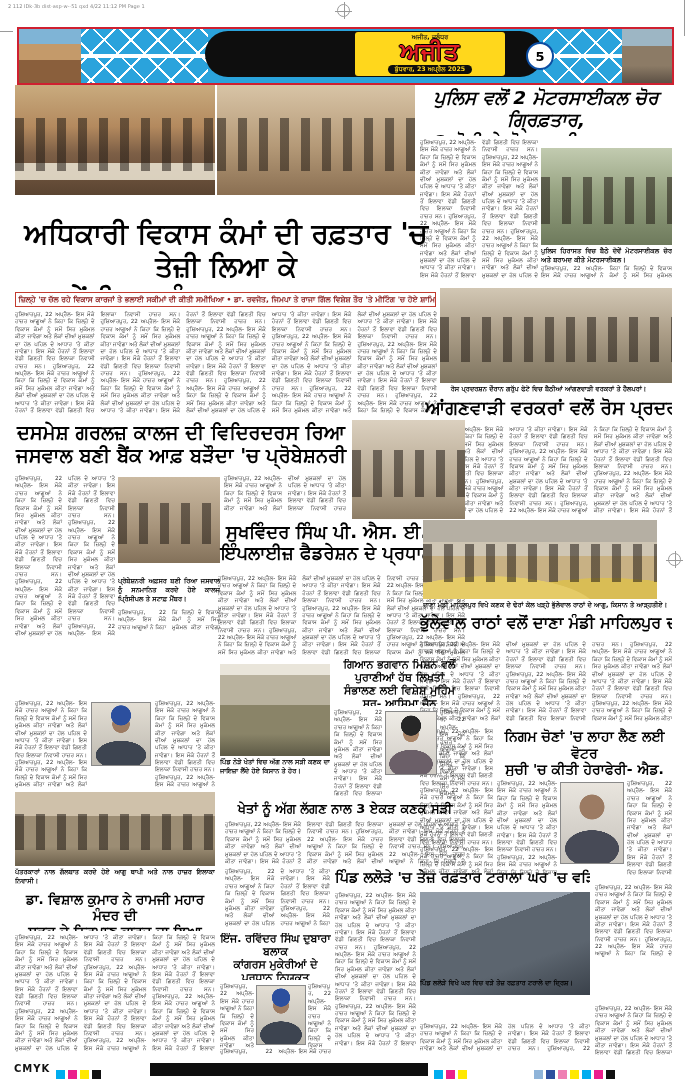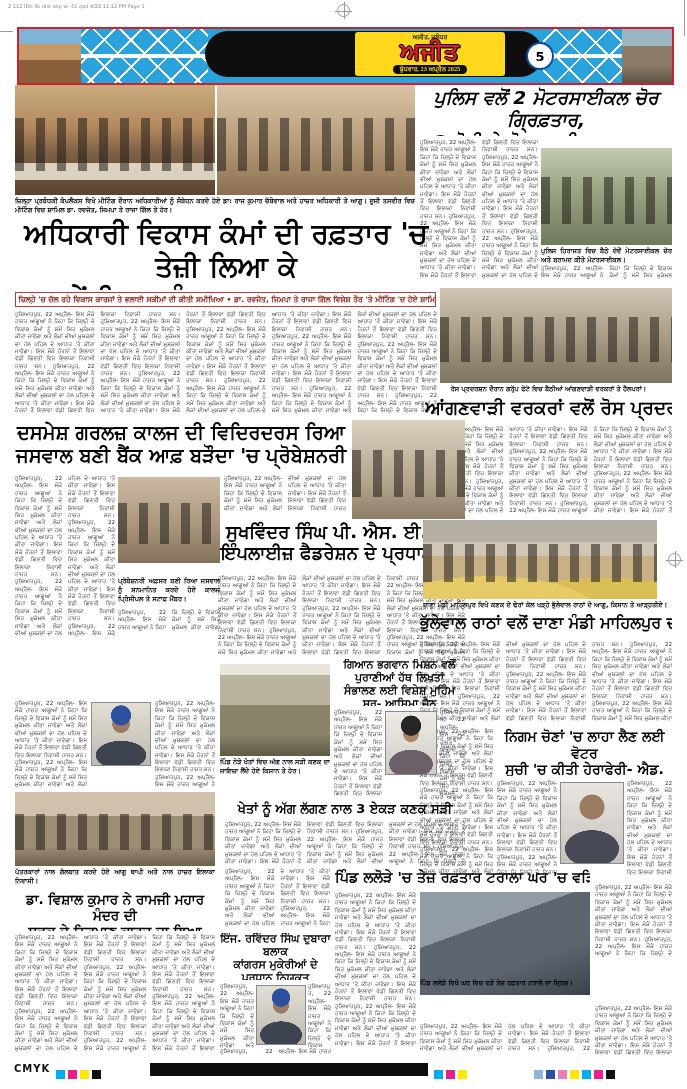--- a/index.html
+++ b/index.html
@@ -59,21 +59,21 @@
       repeating-linear-gradient(-45deg,rgba(0,0,0,0) 0 8px,#fff 8px 10px,rgba(0,0,0,0) 10px 19px),
       #2aa3dc;}
   .mh-photo{position:absolute;top:0;bottom:0;}
   #mh-photo-l{left:0;width:62px;background:linear-gradient(180deg,#7fb4d6 0 28%,#c49a6a 28% 58%,#8a5f3c 58% 100%);}
   #mh-photo-r{right:0;width:50px;background:linear-gradient(180deg,#9db6c4 0 32%,#8c7b66 32% 68%,#5d5145 100%);}
   #mh-black{position:absolute;left:186px;top:2px;width:338px;height:46px;background:#0e0e0e;border-radius:23px;}
   #mh-red{position:absolute;left:189px;top:1px;width:168px;height:48px;background:#e02b2b;border-radius:25px;
      display:flex;flex-direction:column;align-items:center;justify-content:center;z-index:3;}
   #mh-red .l{color:#fff;font-weight:700;font-size:14.5px;line-height:1.12;white-space:nowrap;}
   #mh-yellow{position:absolute;left:336px;top:3px;width:150px;height:44px;background:#ffd71c;z-index:2;
-     display:flex;flex-direction:column;align-items:center;justify-content:center;border-radius:3px;font-family:Liberation Serif, serif;}
+     display:flex;flex-direction:column;align-items:center;justify-content:center;border-radius:3px;}
   #mh-sub{font-size:6.3px;font-weight:700;color:#111;line-height:1;}
   #mh-logo{font-size:23px;font-weight:900;color:#e31e24;line-height:1.02;letter-spacing:1px;
      text-shadow:-1px 0 #000,1px 0 #000,0 -1px #000,0 1px #000,1px 1px #000;}
   #mh-date{background:#0e0e0e;color:#ffd71c;font-size:6.3px;font-weight:700;border-radius:6px;
      padding:1.5px 7px;line-height:1;margin-top:1px;white-space:nowrap;}
   #mh-circle{position:absolute;left:507px;top:13px;width:24px;height:24px;border-radius:50%;
      background:#fff;border:2.5px solid #0c4da2;z-index:4;display:flex;align-items:center;justify-content:center;
      font-size:13px;font-weight:700;color:#000;}
   
   .printer{font-size:5px;color:#8a8a8a;white-space:nowrap;}
@@ -109,21 +109,20 @@
     <div id="mh-yellow">
       <span id="mh-sub">ਅਜੀਤ, ਜਲੰਧਰ</span>
       <span id="mh-logo">ਅਜੀਤ</span>
       <span id="mh-date">ਬੁੱਧਵਾਰ, 23 ਅਪ੍ਰੈਲ 2025</span>
     </div>
     <div id="mh-circle">5</div>
   </div>
 
   <div class="ph people ph-meeting1" style="left:15px;top:85px;width:200px;height:110px;"></div>
   <div class="ph people ph-meeting2" style="left:217px;top:85px;width:198px;height:110px;"></div>
-  <div class="abs cap" style="left:15px;top:197px;width:400px;height:20px;">ਜ਼ਿਲ੍ਹਾ ਪ੍ਰਬੰਧਕੀ ਕੰਪਲੈਕਸ ਵਿਖੇ ਮੀਟਿੰਗ ਦੌਰਾਨ ਅਧਿਕਾਰੀਆਂ ਨੂੰ ਸੰਬੋਧਨ ਕਰਦੇ ਹੋਏ ਡਾ: ਰਾਜ ਕੁਮਾਰ ਚੱਬੇਵਾਲ ਅਤੇ ਹਾਜ਼ਰ ਅਧਿਕਾਰੀ ਤੇ ਆਗੂ। ਦੂਜੀ ਤਸਵੀਰ ਵਿਚ ਮੀਟਿੰਗ ਵਿਚ ਸ਼ਾਮਿਲ ਡਾ. ਰਵਜੋਤ, ਜਿਮਪਾ ਤੇ ਰਾਜਾ ਗਿੱਲ ਤੇ ਹੋਰ।</div>
 
   <div class="abs h" style="left:420px;top:87px;width:252px;height:49px;font-size:18.5px;font-style:italic;">
     <span>ਪੁਲਿਸ ਵਲੋਂ 2 ਮੋਟਰਸਾਈਕਲ ਚੋਰ ਗ੍ਰਿਫ਼ਤਾਰ,</span>
     <span>6 ਚੋਰੀ ਦੇ ਮੋਟਰਸਾਈਕਲ ਬਰਾਮਦ</span>
   </div>
   <div class="abs fill c2" style="left:420px;top:139px;width:118px;height:144px;">ਹੁਸ਼ਿਆਰਪੁਰ, 22 ਅਪ੍ਰੈਲ- ਇਸ ਮੌਕੇ ਹਾਜ਼ਰ ਆਗੂਆਂ ਨੇ ਕਿਹਾ ਕਿ ਜ਼ਿਲ੍ਹੇ ਦੇ ਵਿਕਾਸ ਕੰਮਾਂ ਨੂੰ ਸਮੇਂ ਸਿਰ ਮੁਕੰਮਲ ਕੀਤਾ ਜਾਵੇਗਾ ਅਤੇ ਲੋਕਾਂ ਦੀਆਂ ਮੁਸ਼ਕਲਾਂ ਦਾ ਹੱਲ ਪਹਿਲ ਦੇ ਆਧਾਰ 'ਤੇ ਕੀਤਾ ਜਾਵੇਗਾ। ਇਸ ਮੌਕੇ ਹੋਰਨਾਂ ਤੋਂ ਇਲਾਵਾ ਵੱਡੀ ਗਿਣਤੀ ਵਿਚ ਇਲਾਕਾ ਨਿਵਾਸੀ ਹਾਜ਼ਰ ਸਨ। ਹੁਸ਼ਿਆਰਪੁਰ, 22 ਅਪ੍ਰੈਲ- ਇਸ ਮੌਕੇ ਹਾਜ਼ਰ ਆਗੂਆਂ ਨੇ ਕਿਹਾ ਕਿ ਜ਼ਿਲ੍ਹੇ ਦੇ ਵਿਕਾਸ ਕੰਮਾਂ ਨੂੰ ਸਮੇਂ ਸਿਰ ਮੁਕੰਮਲ ਕੀਤਾ ਜਾਵੇਗਾ ਅਤੇ ਲੋਕਾਂ ਦੀਆਂ ਮੁਸ਼ਕਲਾਂ ਦਾ ਹੱਲ ਪਹਿਲ ਦੇ ਆਧਾਰ 'ਤੇ ਕੀਤਾ ਜਾਵੇਗਾ। ਇਸ ਮੌਕੇ ਹੋਰਨਾਂ ਤੋਂ ਇਲਾਵਾ ਵੱਡੀ ਗਿਣਤੀ ਵਿਚ ਇਲਾਕਾ ਨਿਵਾਸੀ ਹਾਜ਼ਰ ਸਨ। ਹੁਸ਼ਿਆਰਪੁਰ, 22 ਅਪ੍ਰੈਲ- ਇਸ ਮੌਕੇ ਹਾਜ਼ਰ ਆਗੂਆਂ ਨੇ ਕਿਹਾ ਕਿ ਜ਼ਿਲ੍ਹੇ ਦੇ ਵਿਕਾਸ ਕੰਮਾਂ ਨੂੰ ਸਮੇਂ ਸਿਰ ਮੁਕੰਮਲ ਕੀਤਾ ਜਾਵੇਗਾ ਅਤੇ ਲੋਕਾਂ ਦੀਆਂ ਮੁਸ਼ਕਲਾਂ ਦਾ ਹੱਲ ਪਹਿਲ ਦੇ ਆਧਾਰ 'ਤੇ ਕੀਤਾ ਜਾਵੇਗਾ। ਇਸ ਮੌਕੇ ਹੋਰਨਾਂ ਤੋਂ ਇਲਾਵਾ ਵੱਡੀ ਗਿਣਤੀ ਵਿਚ ਇਲਾਕਾ ਨਿਵਾਸੀ ਹਾਜ਼ਰ ਸਨ। ਹੁਸ਼ਿਆਰਪੁਰ, 22 ਅਪ੍ਰੈਲ- ਇਸ ਮੌਕੇ ਹਾਜ਼ਰ ਆਗੂਆਂ ਨੇ ਕਿਹਾ ਕਿ ਜ਼ਿਲ੍ਹੇ ਦੇ ਵਿਕਾਸ ਕੰਮਾਂ ਨੂੰ ਸਮੇਂ ਸਿਰ ਮੁਕੰਮਲ ਕੀਤਾ ਜਾਵੇਗਾ ਅਤੇ ਲੋਕਾਂ ਦੀਆਂ ਮੁਸ਼ਕਲਾਂ ਦਾ ਹੱਲ ਪਹਿਲ ਦੇ ਆਧਾਰ 'ਤੇ ਕੀਤਾ ਜਾਵੇਗਾ। ਇਸ ਮੌਕੇ ਹੋਰਨਾਂ ਤੋਂ ਇਲਾਵਾ ਵੱਡੀ ਗਿਣਤੀ ਵਿਚ ਇਲਾਕਾ ਨਿਵਾਸੀ ਹਾਜ਼ਰ ਸਨ। ਹੁਸ਼ਿਆਰਪੁਰ, 22 ਅਪ੍ਰੈਲ- ਇਸ ਮੌਕੇ ਹਾਜ਼ਰ ਆਗੂਆਂ ਨੇ ਕਿਹਾ ਕਿ ਜ਼ਿਲ੍ਹੇ ਦੇ ਵਿਕਾਸ ਕੰਮਾਂ ਨੂੰ ਸਮੇਂ ਸਿਰ ਮੁਕੰਮਲ ਕੀਤਾ ਜਾਵੇਗਾ ਅਤੇ ਲੋਕਾਂ ਦੀਆਂ ਮੁਸ਼ਕਲਾਂ ਦਾ ਹੱਲ ਪਹਿਲ ਦੇ ਆਧਾਰ 'ਤੇ ਕੀਤਾ ਜਾਵੇਗਾ। ਇਸ ਮੌਕੇ ਹੋਰਨਾਂ ਤੋਂ ਇਲਾਵਾ ਵੱਡੀ ਗਿਣਤੀ ਵਿਚ ਇਲਾਕਾ ਨਿਵਾਸੀ ਹਾਜ਼ਰ ਸਨ। ਹੁਸ਼ਿਆਰਪੁਰ, 22 ਅਪ੍ਰੈਲ- ਇਸ ਮੌਕੇ ਹਾਜ਼ਰ ਆਗੂਆਂ ਨੇ ਕਿਹਾ ਕਿ ਜ਼ਿਲ੍ਹੇ ਦੇ ਵਿਕਾਸ ਕੰਮਾਂ ਨੂੰ ਸਮੇਂ ਸਿਰ ਮੁਕੰਮਲ ਕੀਤਾ ਜਾਵੇਗਾ ਅਤੇ ਲੋਕਾਂ ਦੀਆਂ ਮੁਸ਼ਕਲਾਂ ਦਾ ਹੱਲ ਪਹਿਲ ਦੇ ਆਧਾਰ 'ਤੇ ਕੀਤਾ ਜਾਵੇਗਾ। ਇਸ ਮੌਕੇ ਹੋਰਨਾਂ ਤੋਂ ਇਲਾਵਾ ਵੱਡੀ ਗਿਣਤੀ ਵਿਚ ਇਲਾਕਾ ਨਿਵਾਸੀ ਹਾਜ਼ਰ ਸਨ।</div>
   <div class="ph people ph-police" style="left:541px;top:148px;width:131px;height:97px;"></div>
   <div class="abs cap" style="left:541px;top:247px;width:131px;height:16px;">ਪੁਲਿਸ ਹਿਰਾਸਤ ਵਿਚ ਬੈਠੇ ਦੋਵੇਂ ਮੋਟਰਸਾਈਕਲ ਚੋਰ ਅਤੇ ਬਰਾਮਦ ਕੀਤੇ ਮੋਟਰਸਾਈਕਲ।</div>
   <div class="abs fill c2" style="left:541px;top:265px;width:131px;height:19px;">ਹੁਸ਼ਿਆਰਪੁਰ, 22 ਅਪ੍ਰੈਲ- ਇਸ ਮੌਕੇ ਹਾਜ਼ਰ ਆਗੂਆਂ ਨੇ ਕਿਹਾ ਕਿ ਜ਼ਿਲ੍ਹੇ ਦੇ ਵਿਕਾਸ ਕੰਮਾਂ ਨੂੰ ਸਮੇਂ ਸਿਰ ਮੁਕੰਮਲ ਕੀਤਾ ਜਾਵੇਗਾ ਅਤੇ ਲੋਕਾਂ ਦੀਆਂ ਮੁਸ਼ਕਲਾਂ ਦਾ ਹੱਲ ਪਹਿਲ ਦੇ ਆਧਾਰ 'ਤੇ ਕੀਤਾ ਜਾਵੇਗਾ। ਇਸ ਮੌਕੇ ਹੋਰਨਾਂ ਤੋਂ ਇਲਾਵਾ ਵੱਡੀ ਗਿਣਤੀ ਵਿਚ ਇਲਾਕਾ ਨਿਵਾਸੀ ਹਾਜ਼ਰ ਸਨ। ਹੁਸ਼ਿਆਰਪੁਰ, 22 ਅਪ੍ਰੈਲ- ਇਸ ਮੌਕੇ ਹਾਜ਼ਰ ਆਗੂਆਂ ਨੇ ਕਿਹਾ ਕਿ ਜ਼ਿਲ੍ਹੇ ਦੇ ਵਿਕਾਸ ਕੰਮਾਂ ਨੂੰ ਸਮੇਂ ਸਿਰ ਮੁਕੰਮਲ ਕੀਤਾ ਜਾਵੇਗਾ ਅਤੇ ਲੋਕਾਂ ਦੀਆਂ ਮੁਸ਼ਕਲਾਂ ਦਾ ਹੱਲ ਪਹਿਲ ਦੇ ਆਧਾਰ 'ਤੇ ਕੀਤਾ ਜਾਵੇਗਾ। ਇਸ ਮੌਕੇ ਹੋਰਨਾਂ ਤੋਂ ਇਲਾਵਾ ਵੱਡੀ ਗਿਣਤੀ ਵਿਚ ਇਲਾਕਾ ਨਿਵਾਸੀ ਹਾਜ਼ਰ ਸਨ।</div>
 

